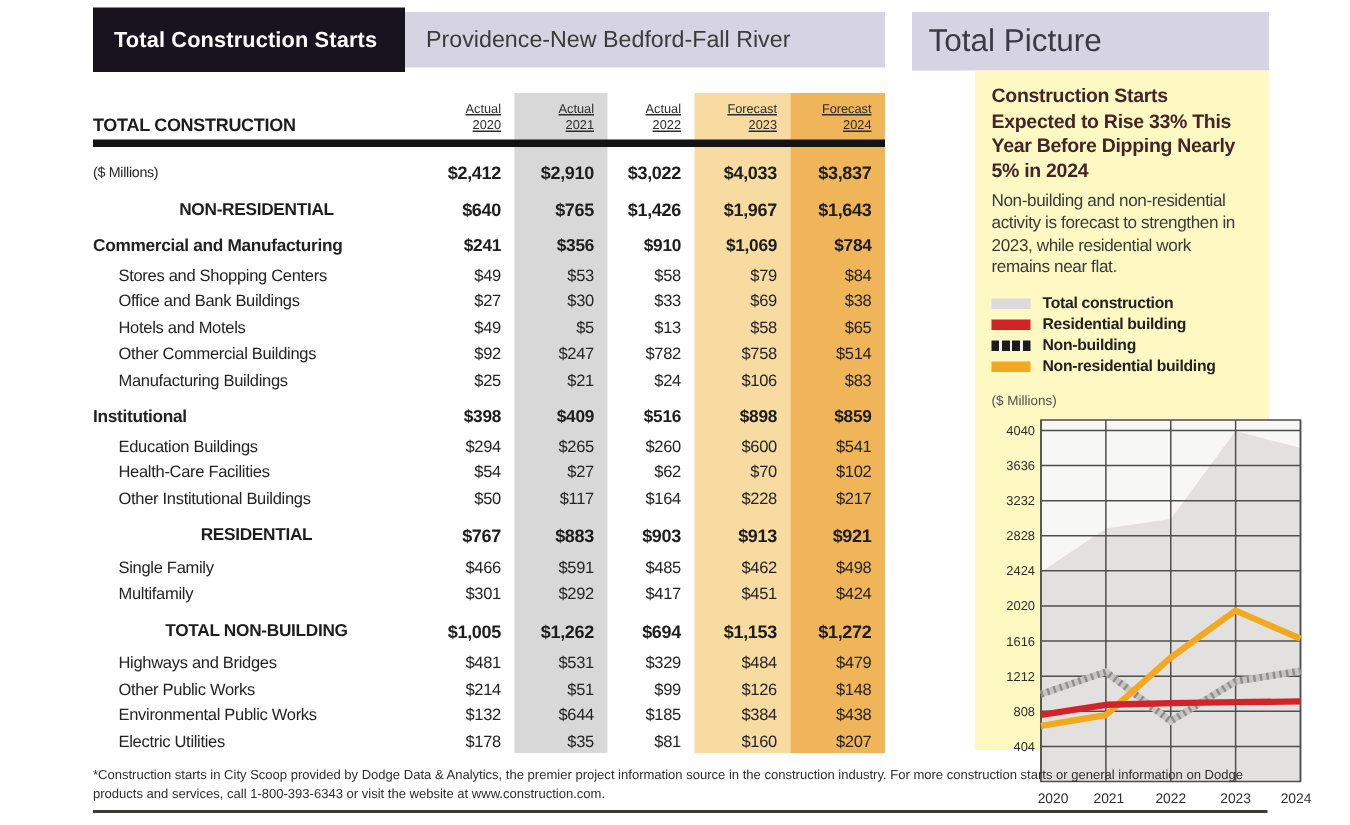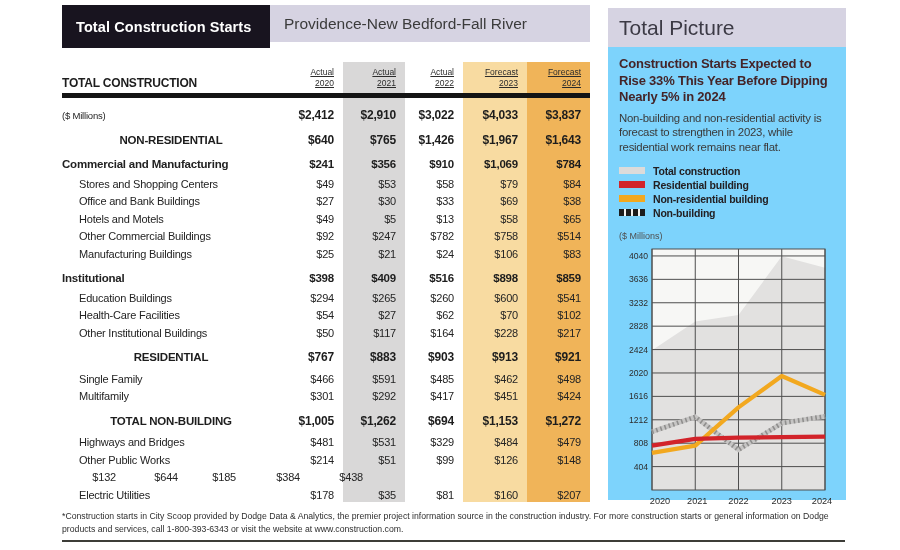--- a/index.html
+++ b/index.html
@@ -4,21 +4,21 @@
 <style>
   * { margin:0; padding:0; box-sizing:border-box; }
   html,body { background:#ffffff; }
   #page {
     position:relative; width:900px; height:550px; background:#ffffff;
     font-family:"Liberation Sans", sans-serif; color:#1d1d1d; overflow:hidden;
   }
 
   
   .left { position:absolute; left:62px; top:5px; width:528px; }
-  .title-bar { display:flex; align-items:flex-start; height:43px; }
+  .title-bar { display:flex; align-items:center; height:43px; }
   .title-box {
     width:208px; height:43px; background:#18141f; color:#ffffff;
     display:flex; align-items:center; padding-left:14px;
     font-size:14.5px; font-weight:bold; letter-spacing:.1px;
   }
   .region-box {
     width:320px; height:37px; background:#d6d3e2; color:#3b3b3b;
     display:flex; align-items:center; padding-left:14px; font-size:15.5px;
   }
   .table { position:relative; margin-top:14px; height:443px; }
@@ -47,21 +47,21 @@
   .trow.category .v-col { font-size:11.5px; font-weight:bold; }
   .trow.sub .lbl-col { font-size:11px; padding-left:17px; color:#232323; }
   .trow.sub .v-col { font-size:11px; color:#242424; }
 
   
   .right { position:absolute; left:608px; top:8px; width:238px; }
   .panel-title {
     height:39px; background:#d6d3e2; color:#3c3a45; display:flex; align-items:center;
     padding-left:11px; font-size:21px;
   }
-  .panel-body { background:#7dd3fc; padding:9px 12px 10px 11px; height:453px; }
+  .panel-body { background:#fef9c3; padding:9px 12px 10px 11px; height:453px;margin-left:42px; }
   .headline { font-size:13px; font-weight:bold; line-height:1.27; color:#442428; letter-spacing:-.2px; }
   .blurb { margin-top:5px; font-size:11.4px; line-height:1.3; color:#3a3a3a; letter-spacing:-.25px; }
   .legend { margin-top:9px; }
   .legend-item { display:flex; align-items:center; height:14px; }
   .swatch { width:26px; height:7px; margin-right:8px; flex:0 0 auto; }
   .swatch.area { background:#dcdbda; }
   .swatch.hatched-line { background:repeating-linear-gradient(90deg,#1c1c1c 0 5px,#f2f1ee 5px 7px); }
   .legend-label { font-size:10.5px; font-weight:bold; color:#232023; letter-spacing:-.2px; }
   .units-label { margin-top:11px; font-size:9px; color:#4f4f4f; }
   .chart-wrap { margin-top:2px; }
@@ -253,20 +253,21 @@
           </div>
           <div class="trow sub">
             <div class="lbl-col">Other Public Works</div>
             <div class="v-col c0">$214</div>
             <div class="v-col c1">$51</div>
             <div class="v-col c2">$99</div>
             <div class="v-col c3">$126</div>
             <div class="v-col c4">$148</div>
           </div>
           <div class="trow sub">
+            <div class="lbl-col">Environmental Public Works</div>
             <div class="v-col c0">$132</div>
             <div class="v-col c1">$644</div>
             <div class="v-col c2">$185</div>
             <div class="v-col c3">$384</div>
             <div class="v-col c4">$438</div>
           </div>
           <div class="trow sub">
             <div class="lbl-col">Electric Utilities</div>
             <div class="v-col c0">$178</div>
             <div class="v-col c1">$35</div>
@@ -286,26 +287,26 @@
       <div class="legend" id="legend">
           <div class="legend-item">
             <span class="swatch area"></span>
             <span class="legend-label">Total construction</span>
           </div>
           <div class="legend-item">
             <span class="swatch line" style="background: rgb(210, 35, 42);"></span>
             <span class="legend-label">Residential building</span>
           </div>
           <div class="legend-item">
+            <span class="swatch hatched-line"></span>
+            <span class="legend-label">Non-building</span>
+          </div>
+          <div class="legend-item">
             <span class="swatch line" style="background: rgb(242, 168, 31);"></span>
             <span class="legend-label">Non-residential building</span>
-          </div>
-          <div class="legend-item">
-            <span class="swatch hatched-line"></span>
-            <span class="legend-label">Non-building</span>
           </div>
         </div>
       <div class="units-label">($ Millions)</div>
       <div class="chart-wrap" id="chart"><svg width="218" height="272">
             <rect x="33" y="6" width="173" height="241" fill="#f7f7f5"></rect>
             <polygon points="33,107.26634615384614 76.25,78.41586538461539 119.5,71.92740384615385 162.75,13.357451923076923 206,24.712259615384625 206,247 33,247" fill="#e2e1e0"></polygon>
             <line x1="33" y1="223.59519230769232" x2="206" y2="223.59519230769232" stroke="#4e4e4e" stroke-width="1"></line>
             <text x="29" y="226.59519230769232" text-anchor="end" font-size="8.6" fill="#2d2d2d">404</text>
             <line x1="33" y1="200.19038461538463" x2="206" y2="200.19038461538463" stroke="#4e4e4e" stroke-width="1"></line>
             <text x="29" y="203.19038461538463" text-anchor="end" font-size="8.6" fill="#2d2d2d">808</text>

